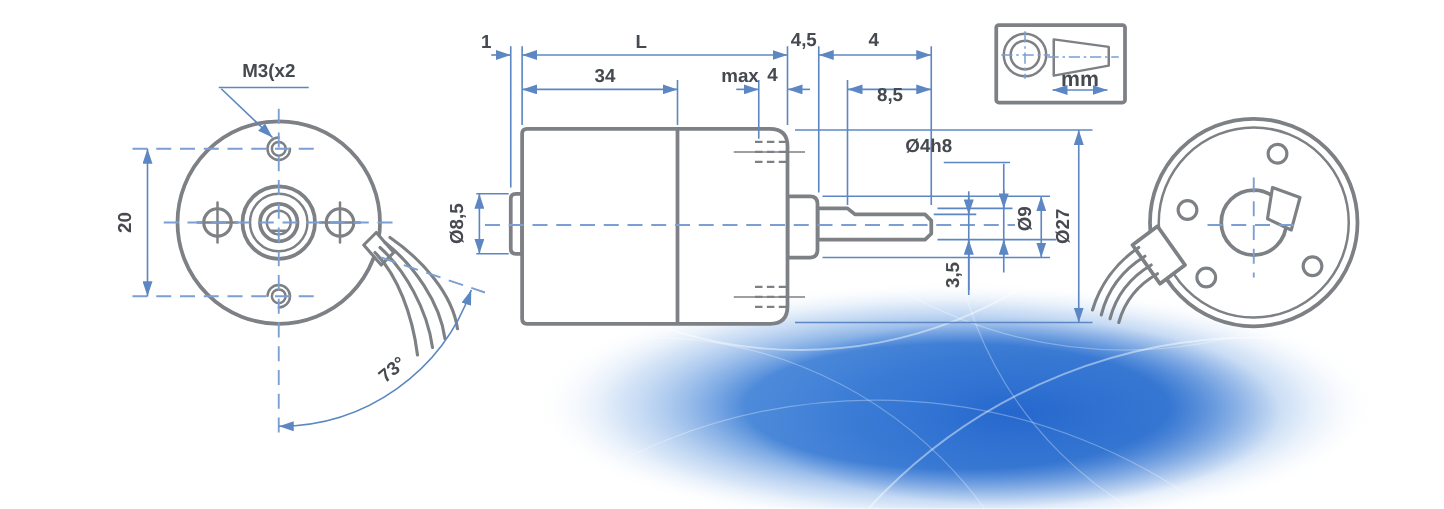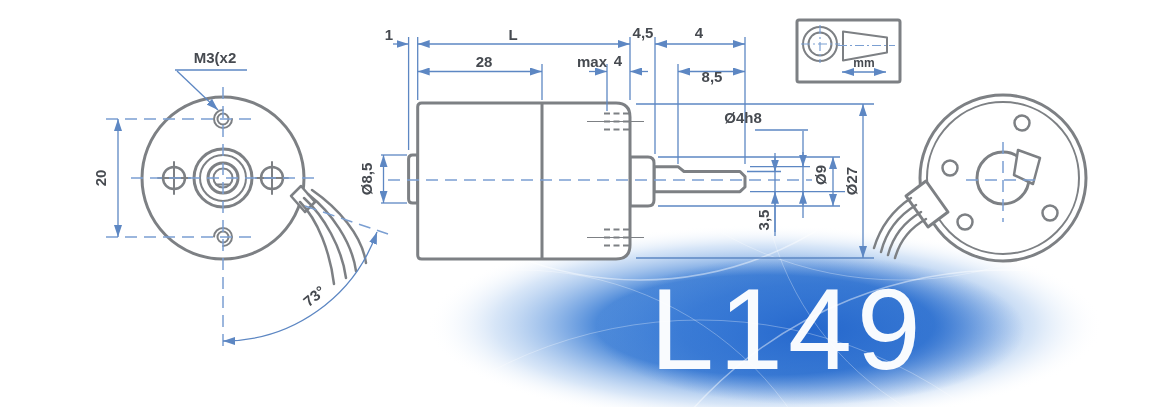--- a/index.html
+++ b/index.html
@@ -23,21 +23,21 @@
   .bd{stroke:var(--centerline_blue);stroke-width:1.5;fill:none;stroke-dasharray:12 7;}
   .bdd{stroke:var(--centerline_blue);stroke-width:1.2;fill:none;stroke-dasharray:9 3 2 3;}
   .arrp{fill:var(--dimension_blue);}
   .warc{stroke:rgba(255,255,255,0.45);stroke-width:1.5;fill:none;}
   .warc2{stroke:rgba(255,255,255,0.3);stroke-width:1;fill:none;}
   
   .lbl{position:absolute;transform:translate(-50%,-50%);font-weight:bold;font-size:15px;
        color:var(--label_dark);white-space:nowrap;line-height:1;}
   .rot{transform:translate(-50%,-50%) rotate(-90deg);}
   .rot40{transform:translate(-50%,-50%) rotate(-40deg);}
-  .sm{font-size:12px;}
+  .sm{font-size:17px;}
   .brand{position:absolute;left:650px;top:272px;font-size:115px;font-weight:400;
          color:rgba(255,255,255,0.97);letter-spacing:5px;line-height:1;}
 </style>
 </head>
 <body>
 
 <div class="canvas">
 
 <svg width="1155" height="407" viewBox="0 0 1155 407">
   <defs>
@@ -218,28 +218,27 @@
 </svg>
 
 <div class="lbl" style="left:215px;top:57px">M3(x2</div>
 <div class="lbl rot" style="left:100px;top:178px">20</div>
 <div class="lbl rot40" style="left:314px;top:296px">73°</div>
 
 <div class="lbl" style="left:389px;top:34px">1</div>
 <div class="lbl" style="left:513px;top:34px">L</div>
 <div class="lbl" style="left:643px;top:32px">4,5</div>
 <div class="lbl" style="left:699px;top:32px">4</div>
-<div class="lbl" style="left:484px;top:61px">28</div>
+<div class="lbl" style="left:484px;top:61px">34</div>
 <div class="lbl" style="left:592px;top:61px">max</div>
 <div class="lbl" style="left:618px;top:60px">4</div>
 <div class="lbl" style="left:712px;top:76px">8,5</div>
 
 <div class="lbl rot" style="left:366px;top:179px">Ø8,5</div>
 <div class="lbl" style="left:743px;top:117px">Ø4h8</div>
 <div class="lbl rot" style="left:763px;top:220px">3,5</div>
 <div class="lbl rot" style="left:820px;top:175px">Ø9</div>
 <div class="lbl rot" style="left:851px;top:181px">Ø27</div>
 
 <div class="lbl sm" style="left:864px;top:63px">mm</div>
 
-<div class="brand">L149</div>
 
 </div>
 
 </body></html>

